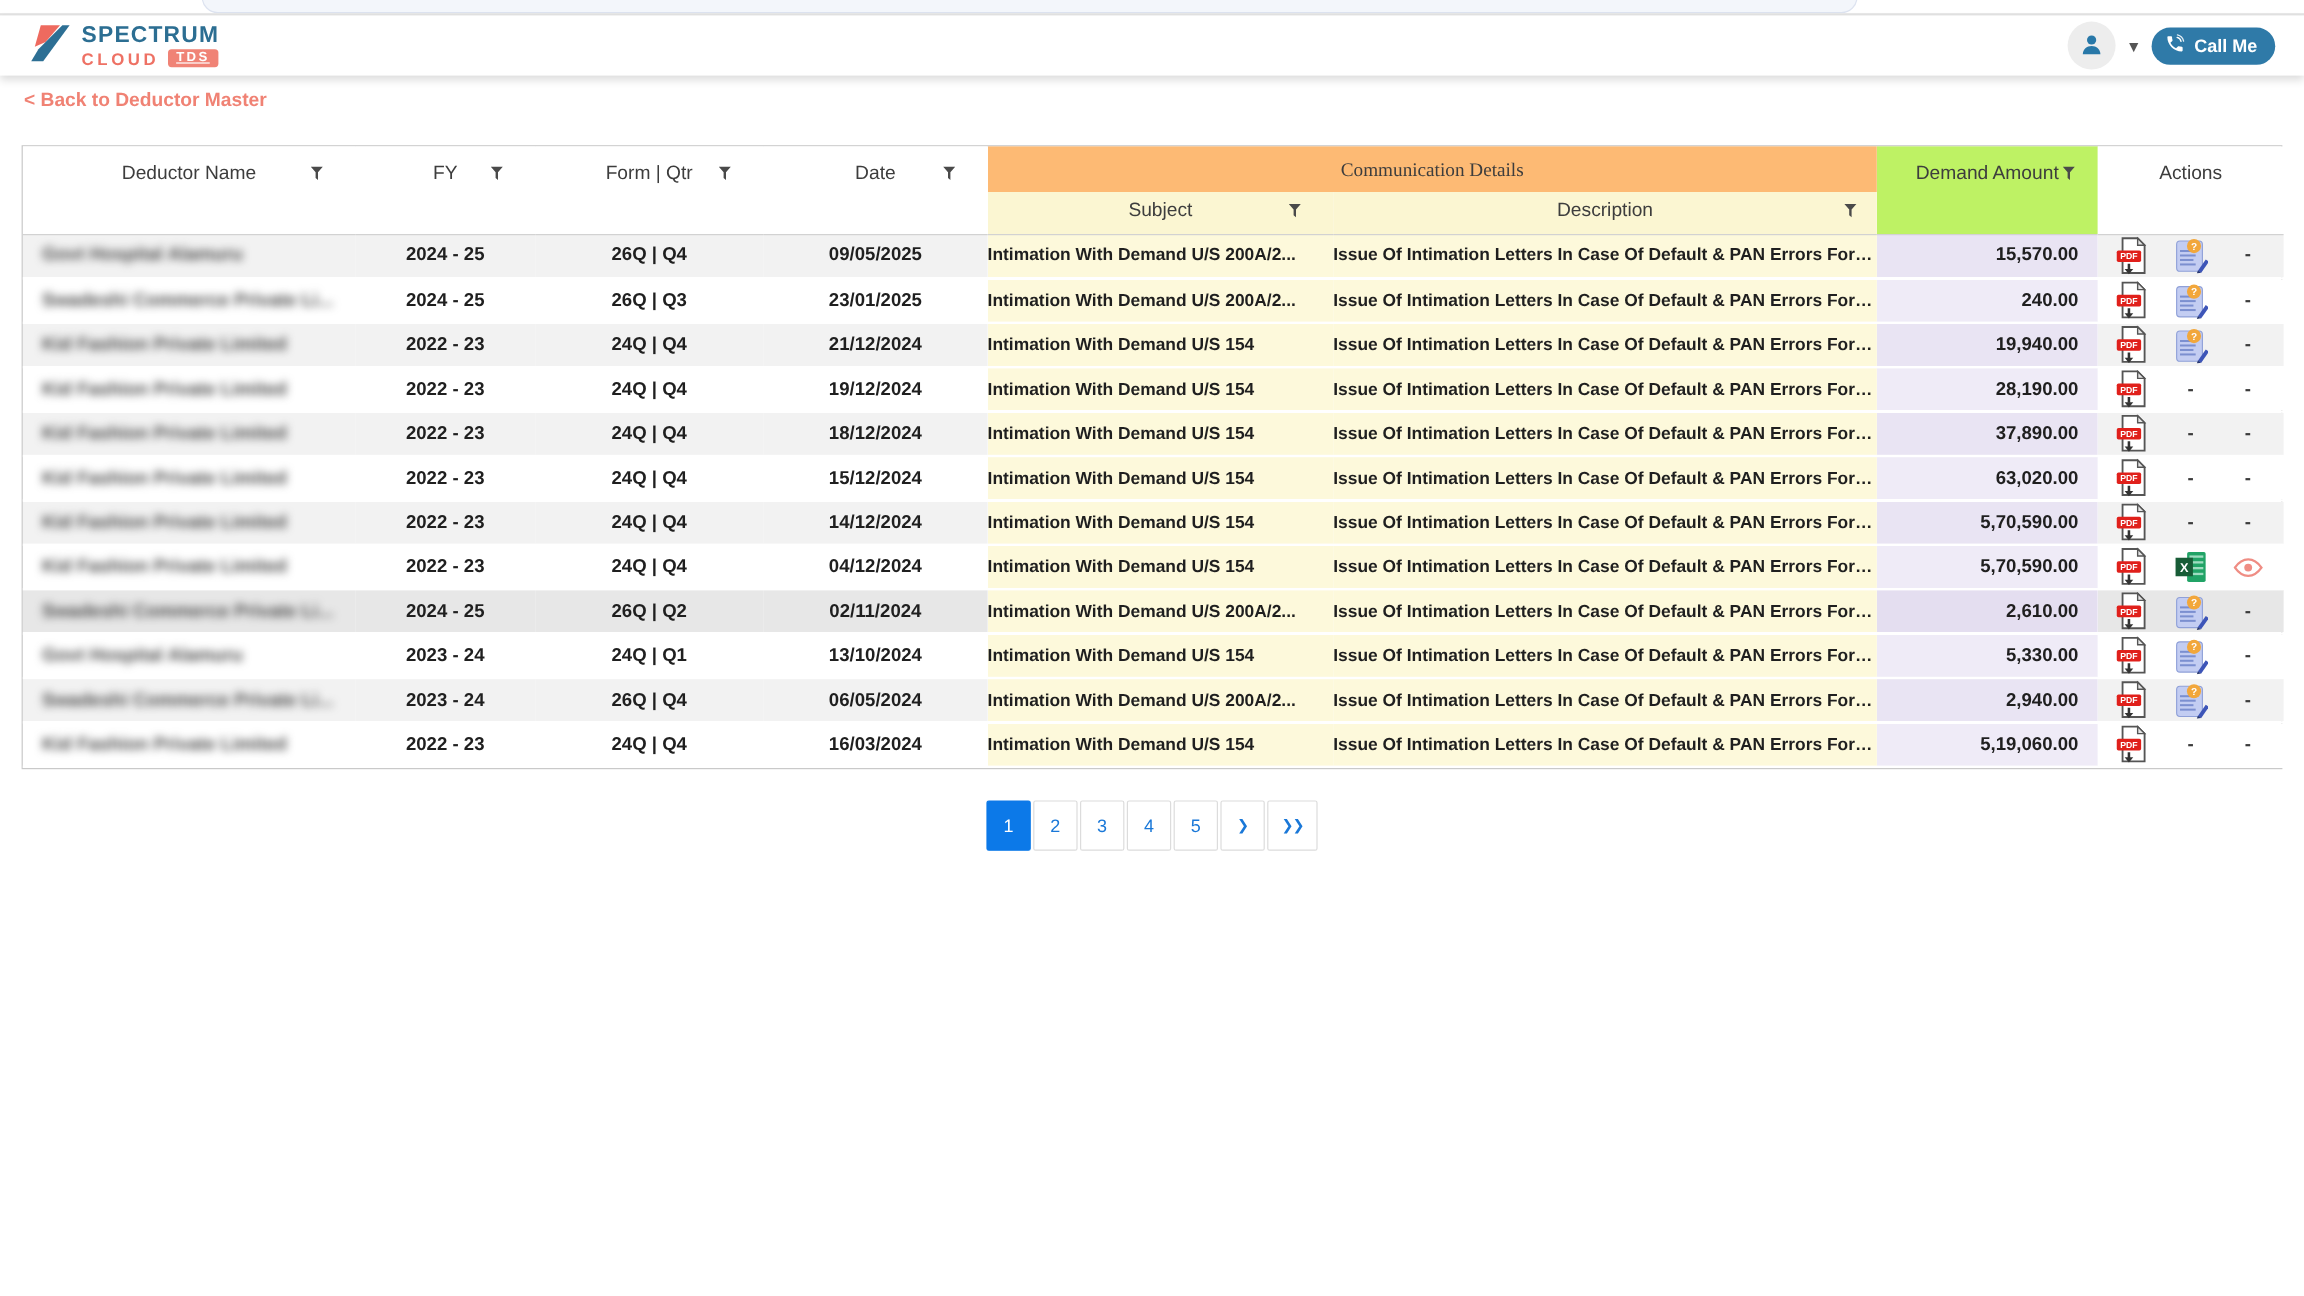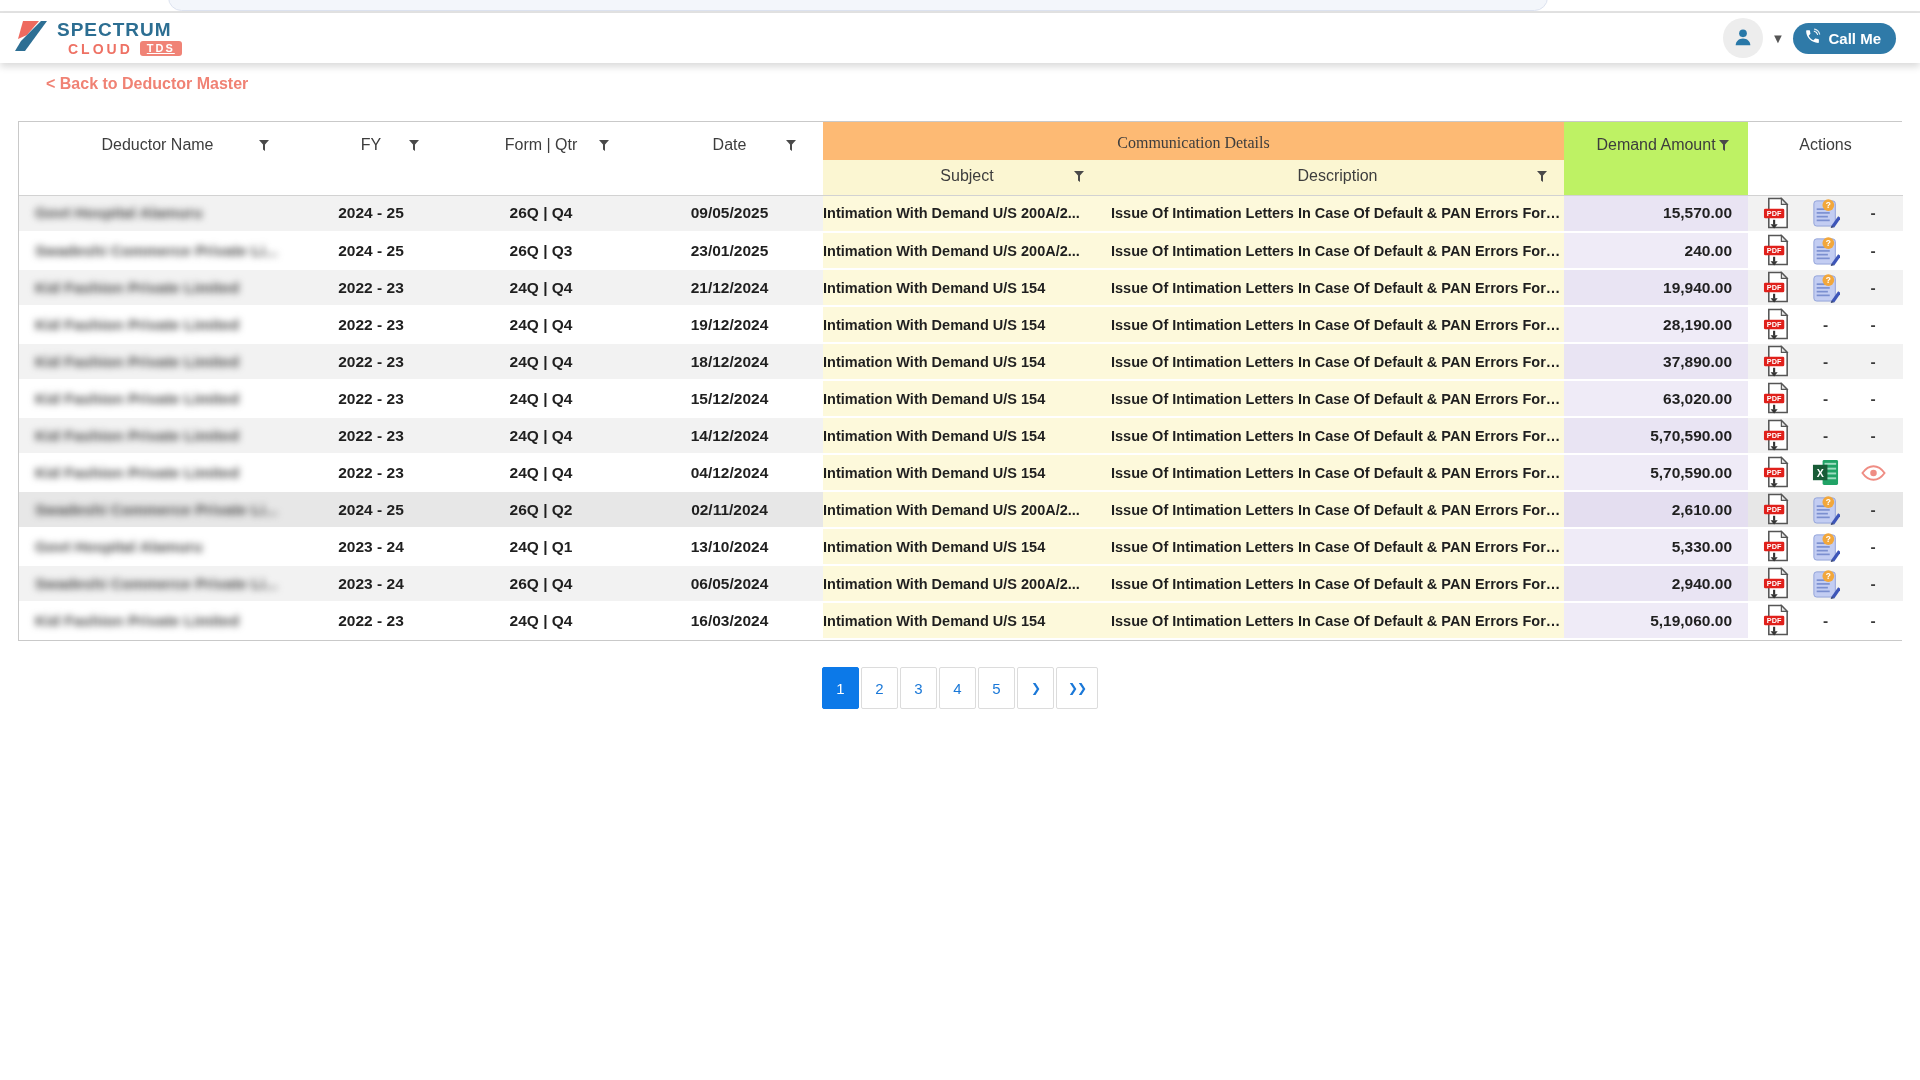--- a/index.html
+++ b/index.html
@@ -8,38 +8,38 @@
 
   
   .top-strip { position:relative; height:13px; background:#fff; overflow:hidden;
     border-bottom:2px solid #e3e3e3; }
   .omnibox-remnant { position:absolute; left:168px; top:-16px; width:1380px; height:27px;
     background:#f3f6fb; border:1px solid #dde3f0; border-radius:14px; }
 
   
   .app-header { position:relative; z-index:5; height:50px; background:#fff;
     display:flex; align-items:center; justify-content:space-between;
-    padding:0 24px 0 12px; box-shadow:0 4px 7px rgba(0,0,0,0.14); }
+    padding:0 24px 0 23px; box-shadow:0 4px 7px rgba(0,0,0,0.14); }
   .logo { display:flex; align-items:center; gap:9px; }
   .logo-text { line-height:1; }
   .logo-top { font-size:19px; font-weight:bold; color:#2c6e92; letter-spacing:1px; }
   .logo-bottom { display:flex; align-items:center; gap:7px; margin-top:2px; }
-  .logo-cloud { font-size:14px; font-weight:bold; color:#ee7164; letter-spacing:3px;margin-left:11px; }
+  .logo-cloud { font-size:14px; font-weight:bold; color:#ee7164; letter-spacing:3px; }
   .logo-badge { background:#f08376; color:#fff; font-size:11px; font-weight:bold;
     padding:2px 7px; border-radius:3px; letter-spacing:2px;text-decoration:underline; }
   .header-right { display:flex; align-items:center; gap:9px; }
   .avatar { width:40px; height:40px; border-radius:50%; background:#ededed;
     display:flex; align-items:center; justify-content:center; border:none; cursor:pointer; }
   .caret { font-size:13px; color:#555; background:none; border:none; cursor:pointer; }
   .call-me { display:flex; align-items:center; gap:7px; background:#2f7aa8; color:#fff;
     border:none; border-radius:16px; height:31px; padding:0 15px 0 11px;
     font-size:15px; font-weight:bold; cursor:pointer; font-family:inherit; }
 
   
-  .page-head { position:relative; height:46px;margin-left:26px; }
+  .page-head { position:relative; height:46px; }
   .back-link { position:absolute; left:20px; top:12px; color:#f0randomness8274; color:#f08274;
     font-size:16px; text-decoration:none; font-weight:bold; }
   .page-title { text-align:center; padding-top:10px; font-size:21px; font-weight:bold; color:#3a3a3a; }
 
   
   .table-wrap { margin:12px 18px 14px; border:1px solid #c9c9c9; background:#fff; }
   table { width:100%; border-collapse:collapse; table-layout:fixed; }
   thead th { font-weight:normal; font-size:16px; color:#3d3d3d; background:#fff;
     vertical-align:top; position:relative; }
   thead tr.r1 th { height:38px; }

